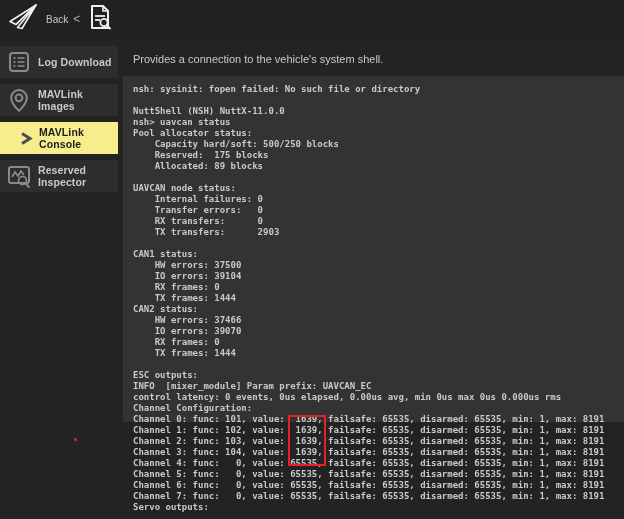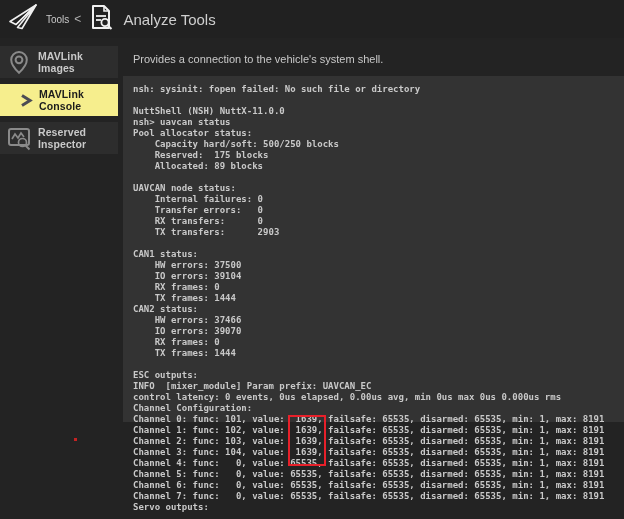--- a/index.html
+++ b/index.html
@@ -58,37 +58,50 @@
 <body>
 
 <div class="header">
   <span class="logo">
     <svg width="32" height="28" viewBox="0 0 32 28">
       <path d="M29 2 L3 18.5 L9 21.5 Z" fill="none" stroke="#f0f0f0" stroke-width="1.6" stroke-linejoin="round"></path>
       <path d="M29 2 L10.5 24.5 L15 25.5 Z" fill="none" stroke="#f0f0f0" stroke-width="1.6" stroke-linejoin="round"></path>
       <path d="M29 2 L9 21.5" fill="none" stroke="#f0f0f0" stroke-width="1.2"></path>
     </svg>
   </span>
-  <span class="back-label">Tools</span>
+  <span class="back-label">Back</span>
   <span class="back-chevron">&lt;</span>
   <span class="doc-icon">
     <svg width="27" height="27" viewBox="0 0 27 27">
       <path d="M5 2 h11 l5 5 v17 h-16 z" fill="none" stroke="#f0f0f0" stroke-width="2" stroke-linejoin="round"></path>
       <path d="M16 2 v5 h5" fill="none" stroke="#f0f0f0" stroke-width="1.6"></path>
       <line x1="8" y1="12" x2="18" y2="12" stroke="#f0f0f0" stroke-width="1.8"></line>
       <line x1="8" y1="16" x2="13" y2="16" stroke="#f0f0f0" stroke-width="1.8"></line>
       <circle cx="17" cy="18.5" r="3.6" fill="none" stroke="#f0f0f0" stroke-width="1.8"></circle>
       <line x1="19.6" y1="21.2" x2="23.5" y2="25" stroke="#f0f0f0" stroke-width="2"></line>
     </svg>
   </span>
-  <span class="page-title">Analyze Tools</span>
 </div>
 
 <div class="sidebar">
 
+  <div class="side-btn">
+    <span class="icon-box">
+      <svg width="22" height="22" viewBox="0 0 22 22">
+        <rect x="2" y="2" width="18" height="18" rx="3" fill="none" stroke="#8a8a8a" stroke-width="2"></rect>
+        <circle cx="6.5" cy="7" r="1.1" fill="#8a8a8a"></circle>
+        <line x1="9.5" y1="7" x2="16.5" y2="7" stroke="#8a8a8a" stroke-width="1.6"></line>
+        <circle cx="6.5" cy="11" r="1.1" fill="#8a8a8a"></circle>
+        <line x1="9.5" y1="11" x2="16.5" y2="11" stroke="#8a8a8a" stroke-width="1.6"></line>
+        <circle cx="6.5" cy="15" r="1.1" fill="#8a8a8a"></circle>
+        <line x1="9.5" y1="15" x2="16.5" y2="15" stroke="#8a8a8a" stroke-width="1.6"></line>
+      </svg>
+    </span>
+    <span class="lbl">Log Download</span>
+  </div>
 
   <div class="side-btn">
     <span class="icon-box">
       <svg width="22" height="25" viewBox="0 0 22 25">
         <path d="M11 2 C6.5 2 3.2 5.6 3.2 9.8 c0 5.8 7.8 13 7.8 13 s7.8-7.2 7.8-13 C18.8 5.6 15.5 2 11 2 z" fill="none" stroke="#8a8a8a" stroke-width="2"></path>
         <circle cx="11" cy="9.8" r="3.4" fill="none" stroke="#8a8a8a" stroke-width="2"></circle>
       </svg>
     </span>
     <span class="lbl">MAVLink Images</span>
   </div>

